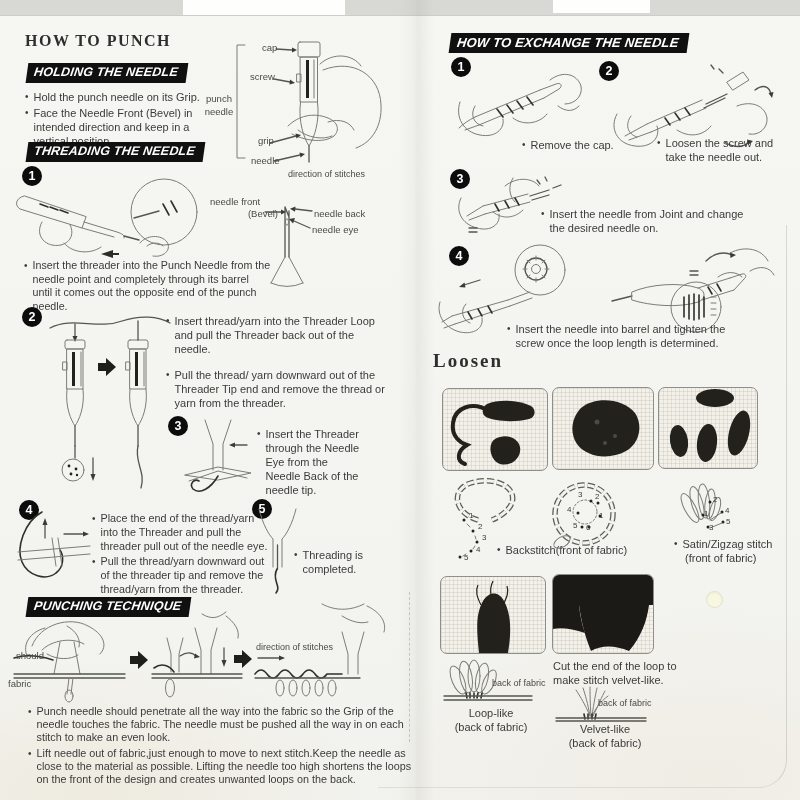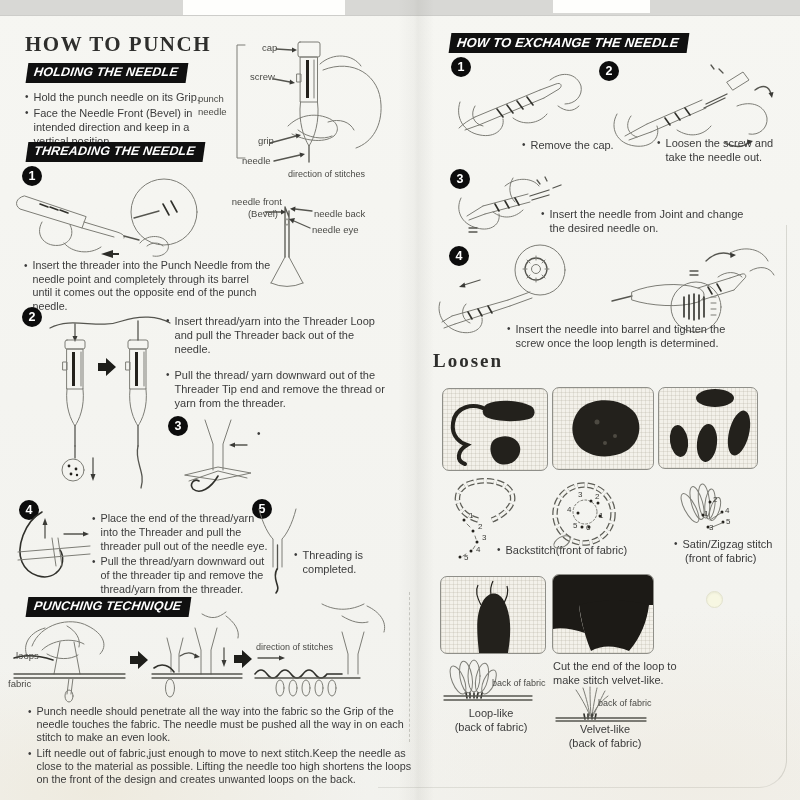--- a/index.html
+++ b/index.html
@@ -52,21 +52,21 @@
 <div id="page">
 
   <div class="scanband"></div>
   <div class="notch" style="left:183px;top:0;width:162px;height:15px;"></div>
   <div class="notch" style="left:553px;top:0;width:97px;height:13px;"></div>
   <div class="fold"></div>
   <div class="folddash"></div>
   <div class="edge"></div>
   <div class="hole"></div>
 
-  <div class="t serif" style="left:25px;top:31px;font-size:21px;letter-spacing:1.5px;">HOW TO PUNCH</div>
+  <div class="t serif" style="left:25px;top:31px;font-size:16px;letter-spacing:1.5px;">HOW TO PUNCH</div>
 
   <div class="banner" style="left:27px;top:63px;">HOLDING THE NEEDLE</div>
 
   <div class="t" style="left:25px;top:90px;width:186px;">
     <div class="brow">
         <span class="b">•</span>
         <span style="width:175px">Hold the punch needle on its Grip.</span>
       </div>
     <div class="brow">
         <span class="b">•</span>
@@ -94,21 +94,21 @@
     <path class="s2" d="M70,12 L70,62 M74,16 L74,62 M70,12 L74,22"></path>
     <ellipse class="s" cx="72" cy="27" rx="1.6" ry="3.2"></ellipse>
     <path class="s" d="M70,62 L56,88 M74,62 L88,88 M56,88 Q72,95 88,88"></path>
     <path class="s2" d="M50,17 L66,17"></path>
       <polygon fill="#3a3a36" points="66,14.5 71,17 66,19.5"></polygon>
     <path class="s2" d="M97,16 L80,14"></path>
       <polygon fill="#3a3a36" points="80.5,11.5 75,13.8 80,16.8"></polygon>
     <path class="s2" d="M95,33 L79,26"></path>
       <polygon fill="#3a3a36" points="80,23 74,24 78,28.5"></polygon>
   </svg>
-  <div class="lab" style="left:222px;top:197px;width:60px;text-align:right;">needle front</div>
+  <div class="lab" style="left:210px;top:197px;width:60px;text-align:left;">needle front</div>
   <div class="lab" style="left:218px;top:209px;width:60px;text-align:right;">(Bevel)</div>
   <div class="lab" style="left:314px;top:209px;">needle back</div>
   <div class="lab" style="left:312px;top:225px;">needle eye</div>
 
   <div class="t" style="left:24px;top:259px;width:250px;font-size:10.7px;">
     <div class="brow">
         <span class="b">•</span>
         <span style="width:238px">Insert the threader into the Punch Needle from the needle point and completely through its barrel until it comes out the opposite end of the punch needle.</span>
       </div>
   </div>
@@ -168,20 +168,21 @@
     <path class="s" d="M2,57 L35,49 L68,55 L35,62 Z"></path>
     <path class="s" d="M6,63 L35,53 L64,60"></path>
     <path class="sd" d="M35,58 C28,70 17,77 10,71 C6,66 11,60 16,63"></path>
     <path class="s2" d="M64,27 L52,27"></path>
       <polygon fill="#3a3a36" points="52,24.5 46,27 52,29.5"></polygon>
   </svg>
 
   <div class="t" style="left:257px;top:427px;width:112px;">
     <div class="brow">
         <span class="b">•</span>
+        <span style="width:100px">Insert the Threader through the Needle Eye from the Needle Back of the needle tip.</span>
       </div>
   </div>
 
   <div class="badge" style="left:19px;top:500px;">4</div>
 
   <svg class="d" style="left:12px;top:510px;" width="85" height="78" viewBox="0 0 85 78">
     <path class="sd" d="M30,2 C12,12 4,38 10,52 C16,66 34,71 44,63 C52,57 52,46 48,40"></path>
     <path class="s" d="M6,42 L78,36 M6,50 L78,44"></path>
     <path class="s" d="M40,28 L44,56 M46,28 L50,56"></path>
     <path class="s2" d="M33,28 L33,14"></path>
@@ -245,21 +246,21 @@
     <path class="s" d="M310,6 C325,14 340,12 352,6 M355,8 C368,14 375,24 372,34 M330,18 C340,24 348,26 356,24"></path>
     <path class="s" d="M330,34 L336,56 L336,76 M352,34 L346,56 L346,76"></path>
     <path class="sd" d="M243,76 Q249,68 255,76 T267,76 T279,76 T291,76 T303,76 T315,76 L330,76"></path>
     <path class="s2" d="M243,80 L348,80"></path>
     <ellipse class="s" cx="268" cy="90" rx="4" ry="8"></ellipse>
     <ellipse class="s" cx="281" cy="90" rx="4" ry="8"></ellipse>
     <ellipse class="s" cx="294" cy="90" rx="4" ry="8"></ellipse>
     <ellipse class="s" cx="307" cy="90" rx="4" ry="8"></ellipse>
     <ellipse class="s" cx="320" cy="90" rx="4" ry="8"></ellipse>
   </svg>
-  <div class="lab" style="left:16px;top:651px;">loops</div>
+  <div class="lab" style="left:16px;top:651px;">should</div>
   <div class="lab" style="left:8px;top:679px;">fabric</div>
   <div class="lab" style="left:256px;top:642px;font-size:9px;">direction of stitches</div>
 
   <div class="t" style="left:28px;top:705px;width:392px;font-size:10.8px;line-height:1.22;">
     <div class="brow">
         <span class="b">•</span>
         <span style="width:380px">Punch needle should penetrate all the way into the fabric so the Grip of the needle touches the fabric. The needle must be pushed all the way in on each stitch to make an even look.</span>
       </div>
     <div class="brow">
         <span class="b">•</span>
@@ -279,25 +280,25 @@
     <path class="s" d="M95,40 C125,28 152,45 153,75 C154,95 145,112 128,118 M92,34 C105,22 125,24 133,36 M60,96 C70,86 85,82 100,88 C110,92 112,100 106,106 C95,114 75,110 64,104 M100,92 C112,88 122,92 126,100 M70,100 C80,108 95,110 104,106"></path>
     <path class="s2" d="M48,19 L64,20"></path>
       <polygon fill="#3a3a36" points="64,17.5 69,20 64,22.5"></polygon>
     <path class="s2" d="M46,49 L62,52"></path>
       <polygon fill="#3a3a36" points="62,49.5 67,53 61.5,54.5"></polygon>
     <path class="s2" d="M42,113 L68,106"></path>
       <polygon fill="#3a3a36" points="67.5,103.5 73,105 68.5,108.5"></polygon>
     <path class="s2" d="M46,131 L72,125"></path>
       <polygon fill="#3a3a36" points="71.5,122.5 77,124 72.5,127.5"></polygon>
   </svg>
-  <div class="lab" style="left:198px;top:92px;width:42px;text-align:left;line-height:1.4;">punch needle</div>
+  <div class="lab" style="left:198px;top:92px;width:42px;text-align:center;line-height:1.4;">punch needle</div>
   <div class="lab" style="left:262px;top:43px;">cap</div>
   <div class="lab" style="left:250px;top:72px;">screw</div>
   <div class="lab" style="left:258px;top:136px;">grip</div>
-  <div class="lab" style="left:242px;top:156px;">needle</div>
+  <div class="lab" style="left:251px;top:156px;">needle</div>
   <div class="lab" style="left:288px;top:169px;font-size:9px;">direction of stitches</div>
 
   <div class="banner" style="left:450px;top:33px;font-size:13px;">HOW TO EXCHANGE THE NEEDLE</div>
 
   <div class="badge" style="left:451px;top:57px;">1</div>
   <svg class="d" style="left:455px;top:62px;" width="130" height="80" viewBox="0 0 130 80">
     <path class="s" d="M20,55 L85,28 M24,63 L89,36"></path>
     <path class="sd" d="M42,47 l6,8 M52,43 l6,8 M62,39 l6,8 M72,35 l6,8"></path>
     <path class="s" d="M85,28 L101,22 C106,20 108,24 104,27 L89,36"></path>
     <path class="s" d="M20,55 C14,58 8,62 4,66 M24,63 L10,68"></path>

